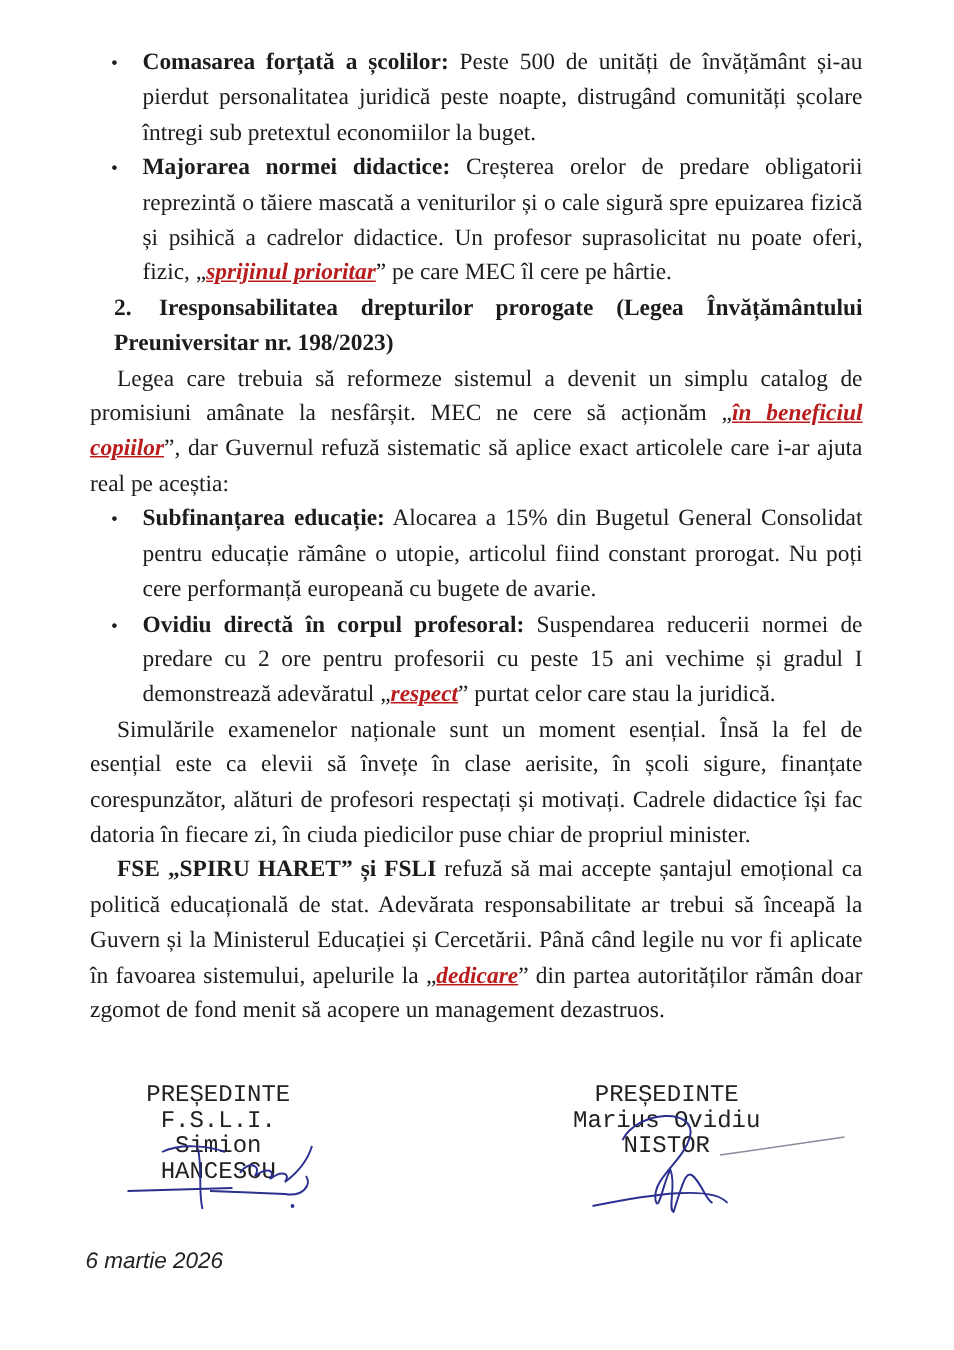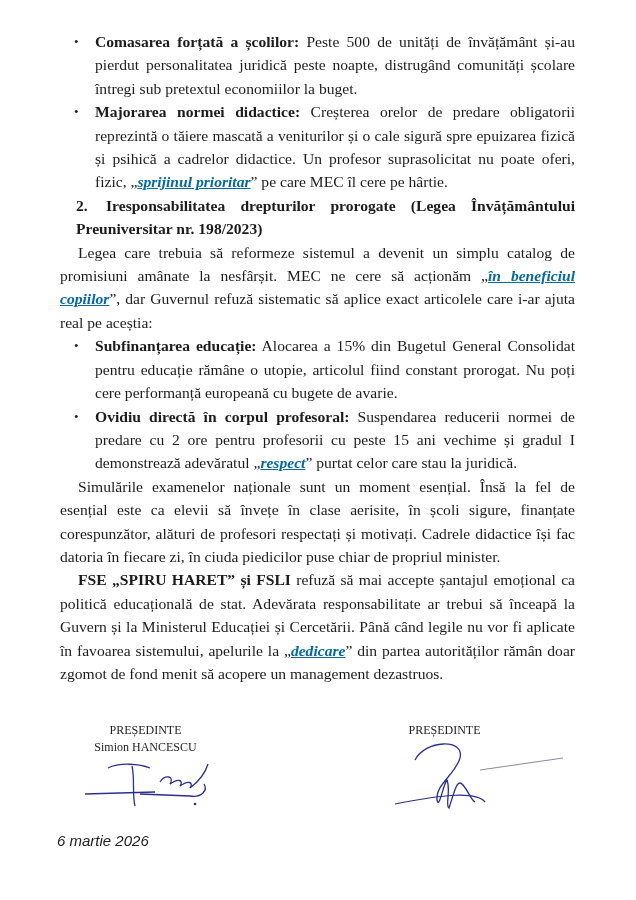--- a/index.html
+++ b/index.html
@@ -9,27 +9,27 @@
     color: #1c1c1c;
     font-size: 15.6px;
   }
   .page { position: absolute; left: 60px; top: 0; width: 515px; }
   p { margin: 0; }
   .j { text-align: justify; line-height: 23.4px; }
   .bullets { list-style: none; margin: 0; padding: 0; }
   .bullets li { position: relative; padding-left: 35px; text-align: justify; line-height: 23.4px; }
   .bullet-dot { position: absolute; left: 14px; top: 0; font-size: 13px; }
   b { font-weight: bold; }
-  .red { color: #0369a1; font-weight: bold; font-style: italic; text-decoration: underline; }
+  .red { color: #b91c1c; font-weight: bold; font-style: italic; text-decoration: underline; }
   .ind { text-indent: 18px; }
   .heading { font-weight: bold; line-height: 23.4px; text-align: justify; margin-left: 16px; }
   .heading .num { display: inline-block; width: 30px; }
 
   .sig-area { position: absolute; top: 722px; left: 0; width: 636px; height: 90px;
-    font-family: Liberation Serif, serif; font-size: 12px; color: #222; }
+    font-family: Liberation Mono, monospace; font-size: 16px; color: #222; }
   .sig-block { position: absolute; text-align: center; line-height: 17px; }
   .sig-left { left: 78px; width: 135px; }
   .sig-right { left: 362px; width: 165px; }
   .sig-svg { position: absolute; pointer-events: none; }
   .date { position: absolute; left: 57px; top: 832px; font-family: "Liberation Sans", "DejaVu Sans", sans-serif;
     font-style: italic; font-size: 15px; color: #222; }
 </style>
 </head>
 <body>
 
@@ -69,31 +69,33 @@
   <p class="j ind">Simulările examenelor naționale sunt un moment esențial. Însă la fel de esențial este ca elevii să învețe în clase aerisite, în școli sigure, finanțate corespunzător, alături de profesori respectați și motivați. Cadrele didactice își fac datoria în fiecare zi, în ciuda piedicilor puse chiar de propriul minister.</p>
 
   <p class="j ind">
     <b>FSE „SPIRU HARET” și FSLI</b><span> refuză să mai accepte șantajul emoțional ca politică educațională de stat. Adevărata responsabilitate ar trebui să înceapă la Guvern și la Ministerul Educației și Cercetării. Până când legile nu vor fi aplicate în favoarea sistemului, apelurile la „</span><span class="red">dedicare</span><span>” din partea autorităților rămân doar zgomot de fond menit să acopere un management dezastruos.</span>
   </p>
 </div>
 
 <div class="sig-area">
   <div class="sig-block sig-left">
     <div>PREȘEDINTE</div>
+    <div>F.S.L.I.</div>
     <div>Simion HANCESCU</div>
   </div>
   <svg class="sig-svg" style="left:80px;top:32px;" width="160" height="55" viewBox="0 0 160 55">
     <path d="M5 40 L75 38" stroke="#2b2f8f" stroke-width="1.3" fill="none"></path>
     <path d="M28 14 C40 8 60 10 70 14 M52 12 C55 25 52 40 55 52" stroke="#2b2f8f" stroke-width="1.3" fill="none"></path>
     <path d="M80 28 C85 20 95 22 90 30 C98 24 104 26 100 32 C108 26 114 28 110 34 C118 28 125 20 128 10 M124 30 C128 36 122 44 110 42 L60 40" stroke="#2b2f8f" stroke-width="1.3" fill="none"></path>
     <circle cx="115" cy="50" r="1.3" fill="#2b2f8f"></circle>
   </svg>
 
   <div class="sig-block sig-right">
     <div>PREȘEDINTE</div>
+    <div>Marius Ovidiu NISTOR</div>
   </div>
   <svg class="sig-svg" style="left:385px;top:8px;" width="180" height="82" viewBox="0 0 180 82">
     <path d="M30 30 C40 10 80 8 75 28 C70 45 50 55 52 70 C54 80 58 55 62 50 C66 60 60 76 64 78 C70 60 72 48 78 55 C84 62 86 70 90 72" stroke="#2b2f8f" stroke-width="1.3" fill="none"></path>
     <path d="M10 74 C50 66 90 60 100 72" stroke="#2b2f8f" stroke-width="1.2" fill="none"></path>
     <path d="M95 40 L178 28" stroke="#8a8a9a" stroke-width="1" fill="none"></path>
   </svg>
 </div>
 
 <div class="date">6 martie 2026</div>
 

